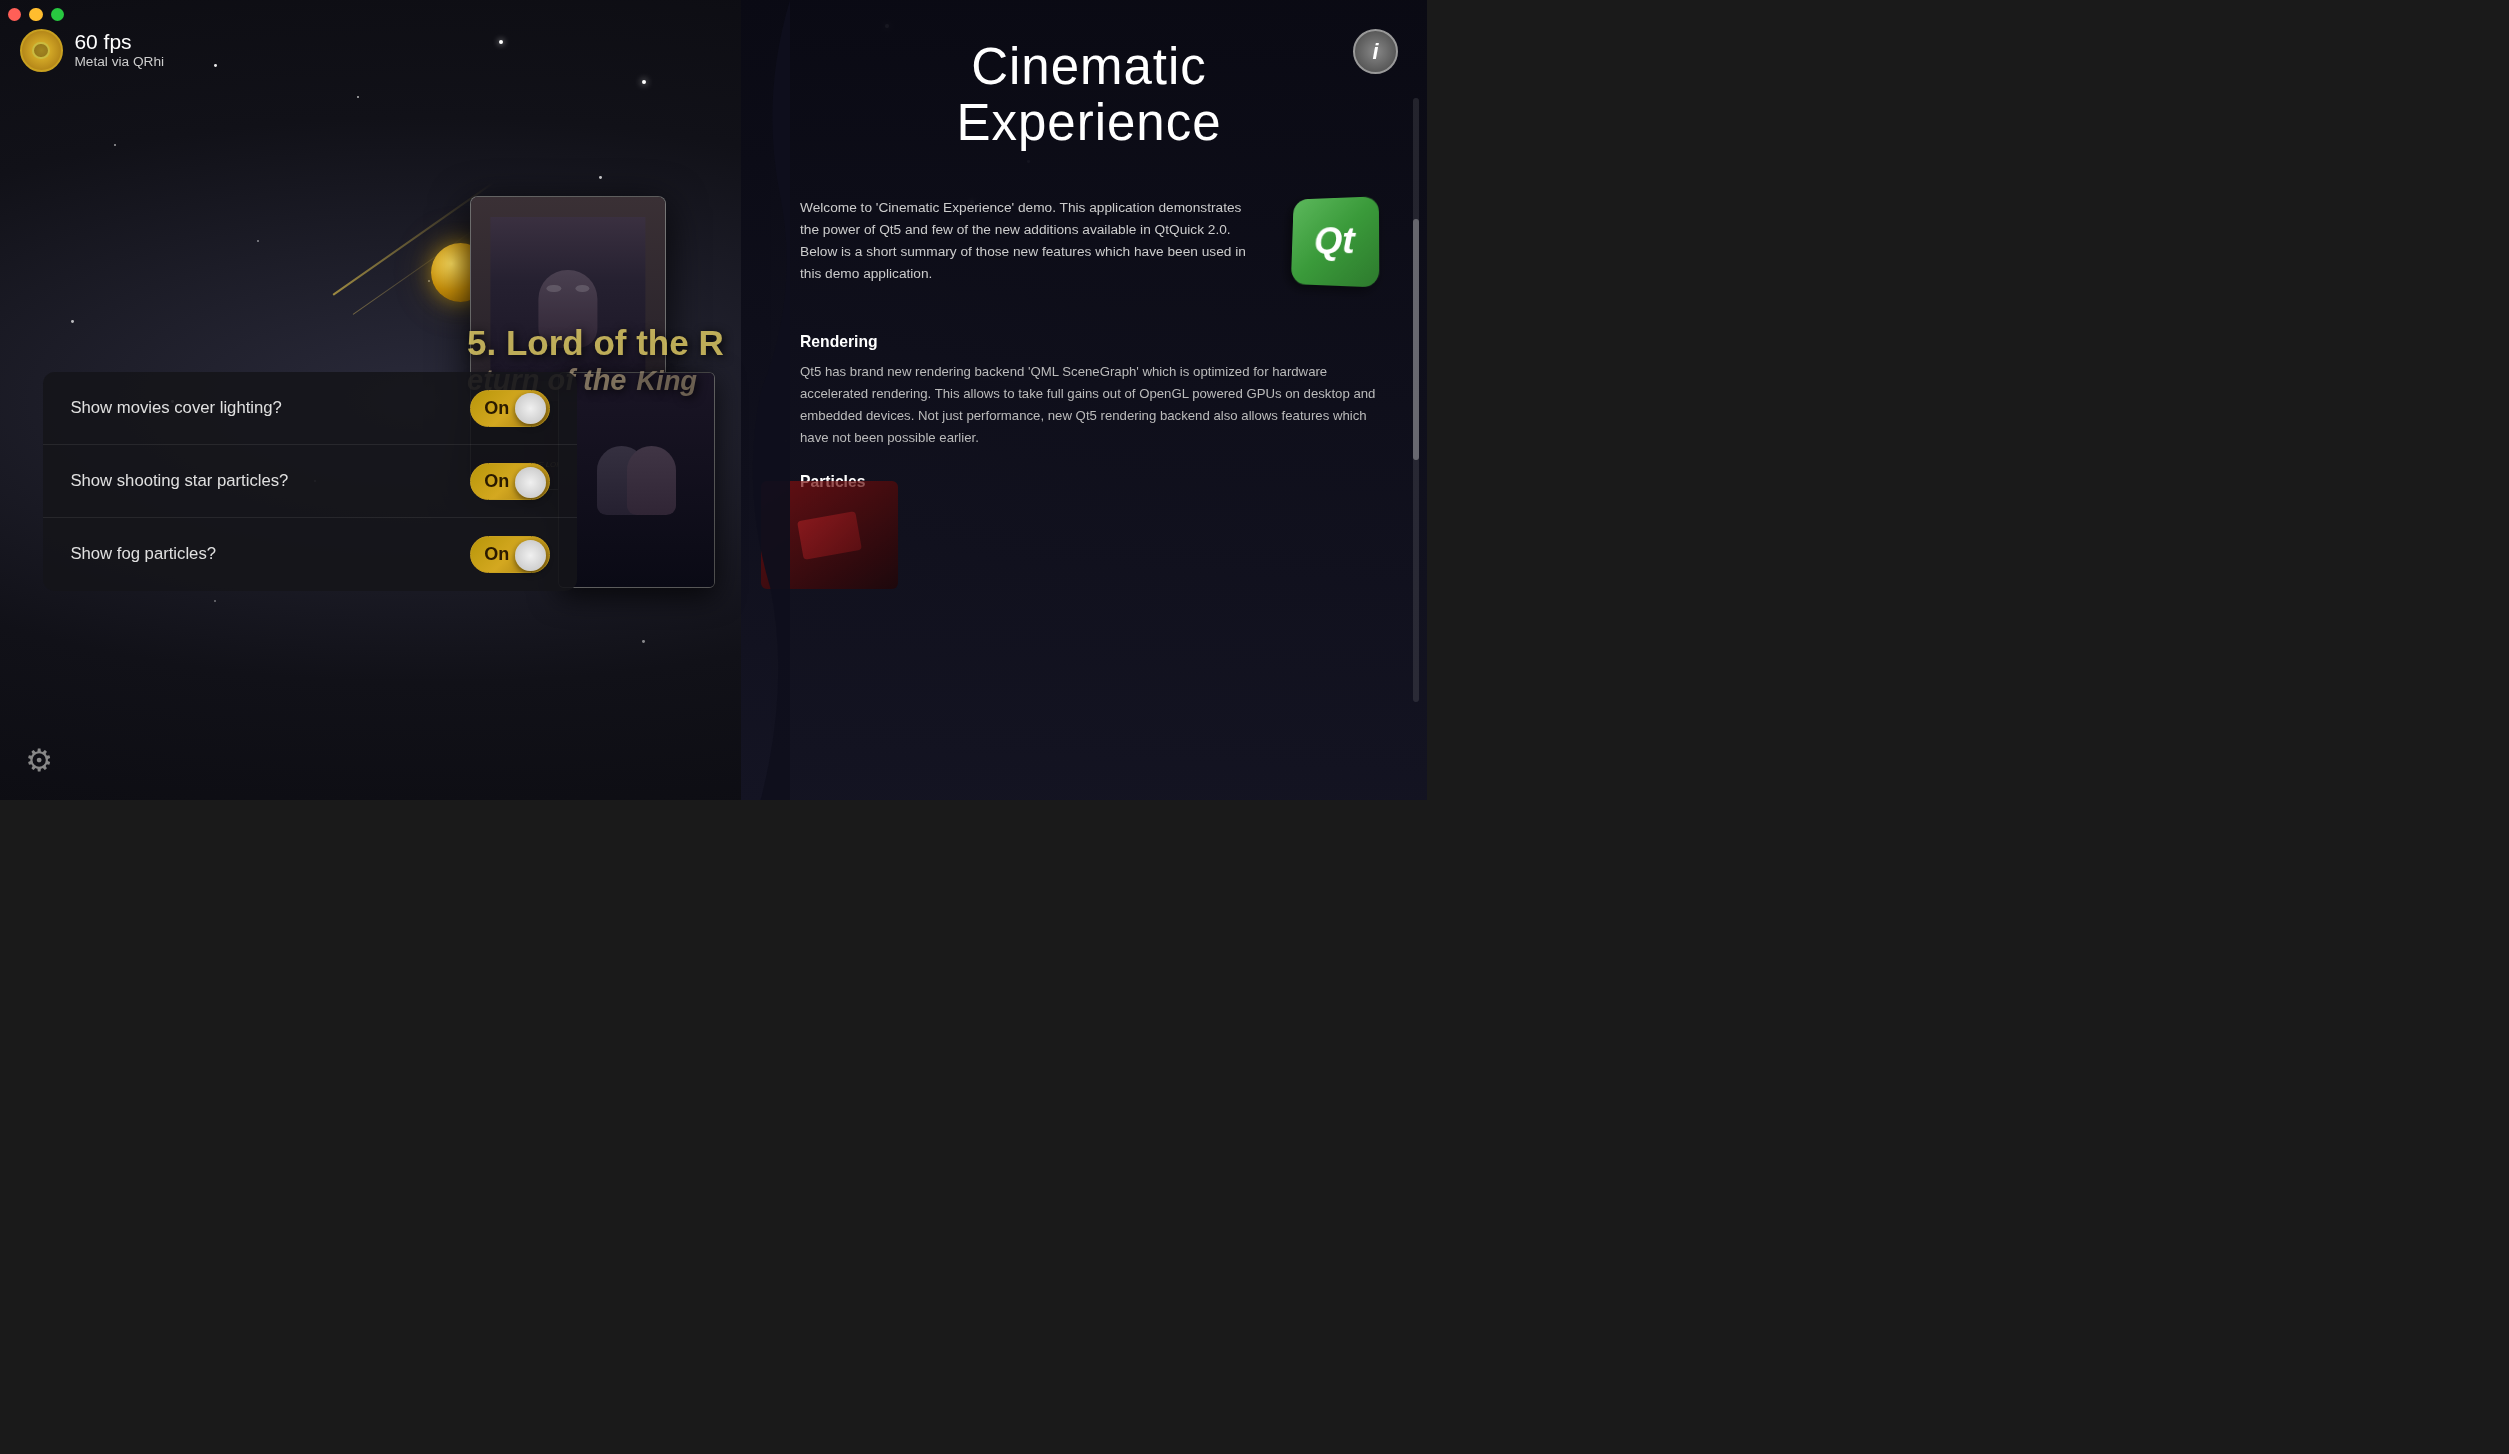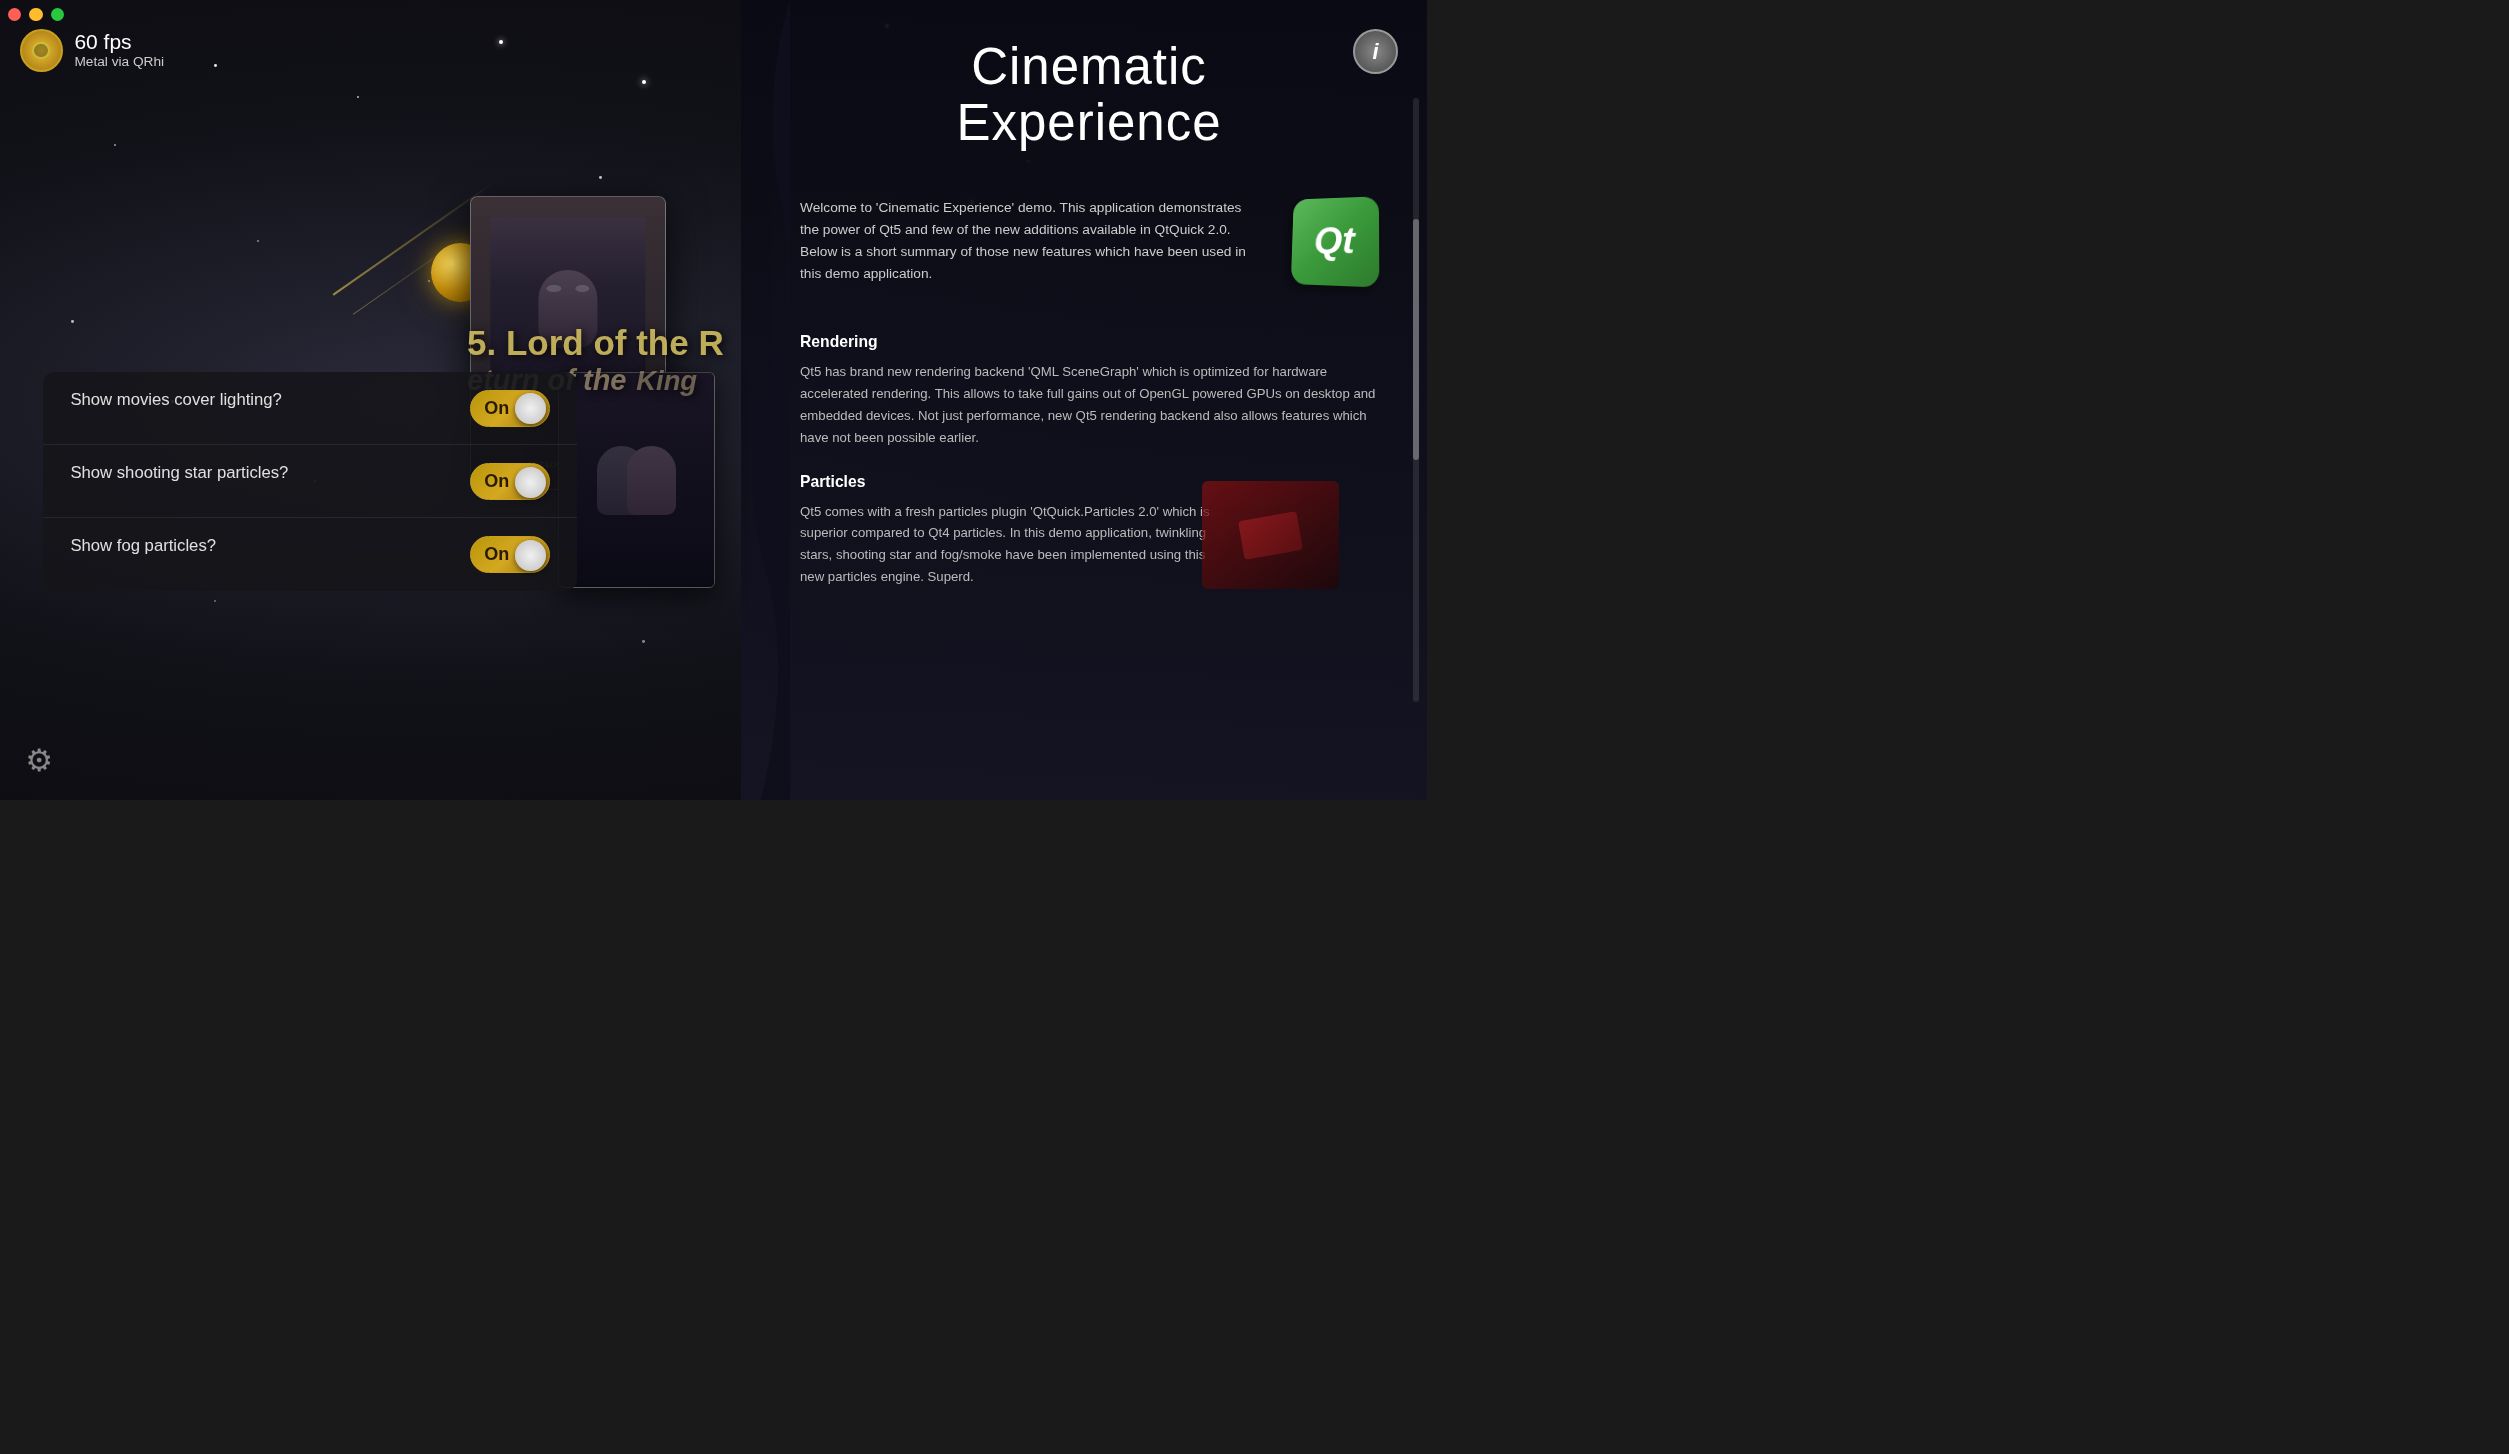--- a/index.html
+++ b/index.html
@@ -139,20 +139,21 @@
       width: 534px;
       background: rgba(20, 20, 25, 0.88);
       border-radius: 11.8px;
       z-index: 50;
       padding: 0;
       overflow: hidden;
     }
 
     .settings-row {
       display: flex;
+      align-items: center;
       justify-content: space-between;
       padding: 17.6px 27.4px;
       border-bottom: 1px solid rgba(255,255,255,0.08);
     }
 
     .settings-row:last-child {
       border-bottom: none;
     }
 
     .settings-label {
@@ -582,21 +583,20 @@
     </div>
 
     <div>
       <p class="section-heading">Rendering</p>
       <p class="section-text">Qt5 has brand new rendering backend 'QML SceneGraph' which is optimized for hardware accelerated rendering. This allows to take full gains out of OpenGL powered GPUs on desktop and embedded devices. Not just performance, new Qt5 rendering backend also allows features which have not been possible earlier.</p>
     </div>
 
     <div>
       <p class="section-heading">Particles</p>
       <div style="display:flex;gap:19.6px;">
-        <p class="section-text" style="flex:1;">Qt5 comes with a fresh particles plugin 'QtQuick.Particles 2.0' which is superior compared to Qt4 particles. In this demo application, twinkling stars, shooting star and fog/smoke have been implemented using this new particles engine. Superd.</p>
 
         <div class="thumb-container" style="position:relative;flex-shrink:0;width:137px;height:108px;border-radius:5.9px;overflow:hidden;">
           <div class="thumb-image">
             <div style="width:59px;height:39px;background:linear-gradient(145deg,#cc2020 0%,#881010 100%);border-radius:3.9px;transform:rotate(-10deg);opacity:0.8;"></div>
           </div>
         </div>
       </div>
     </div>
   </div>
 

